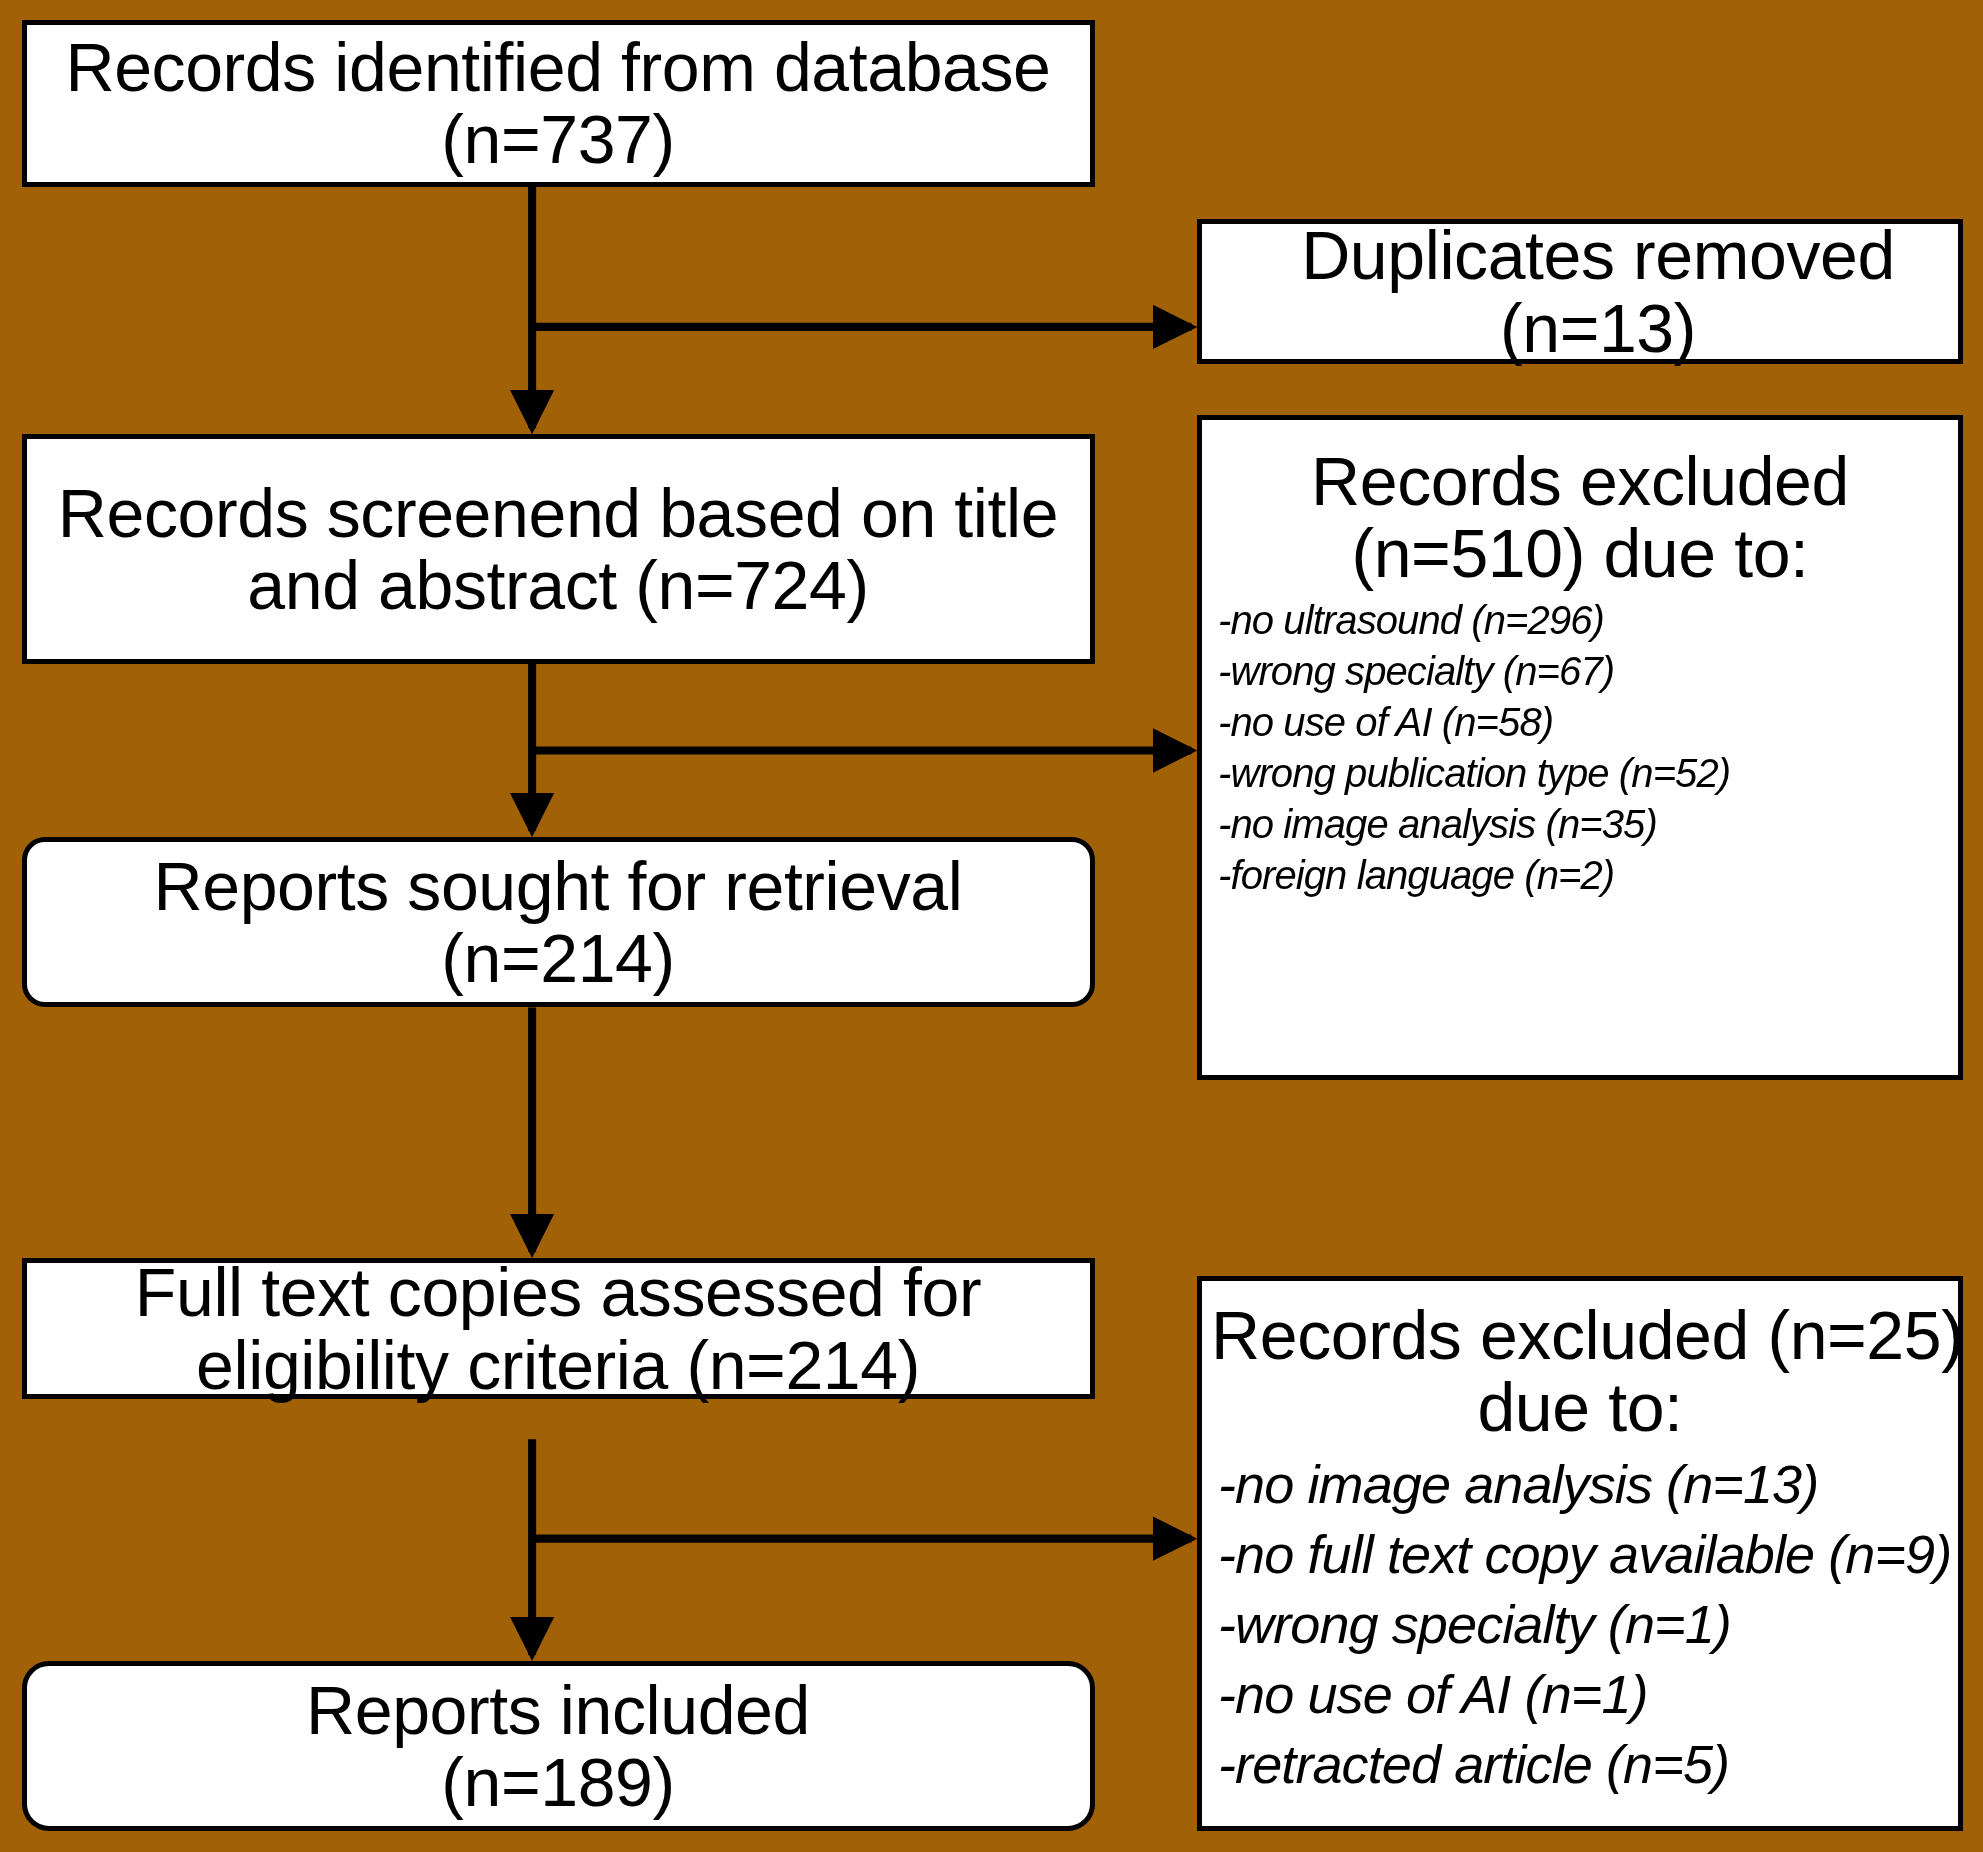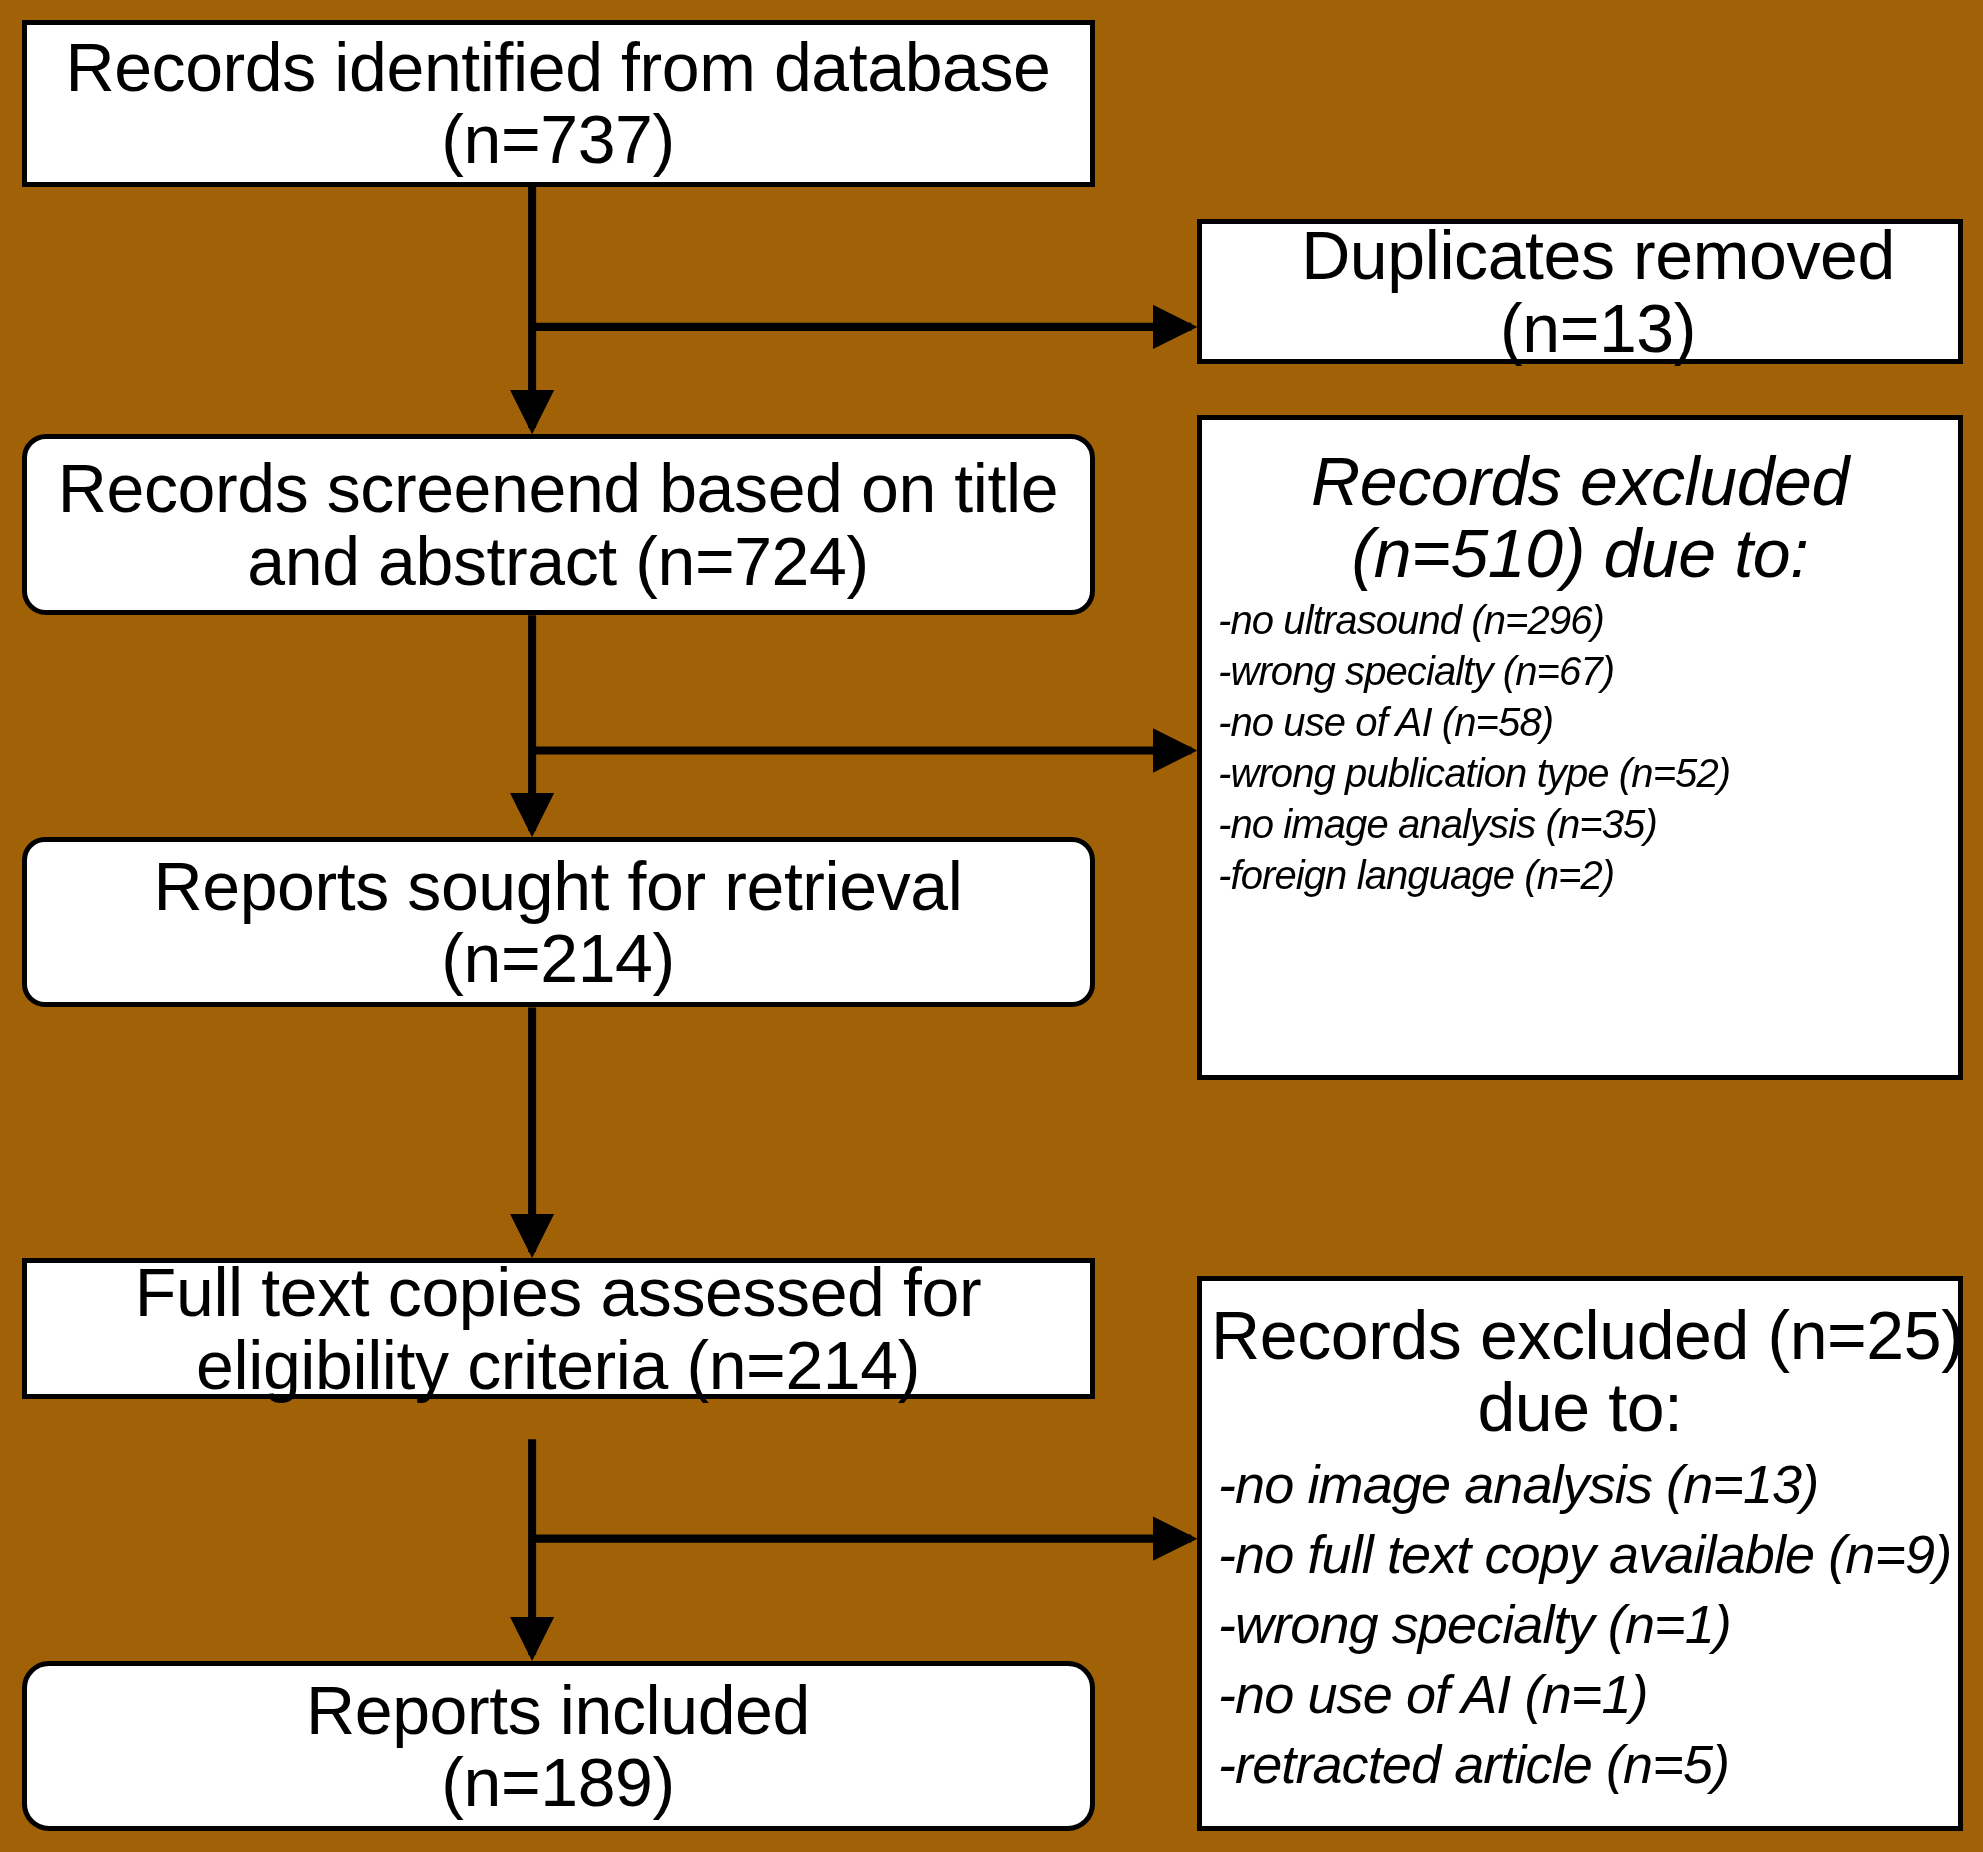--- a/index.html
+++ b/index.html
@@ -45,21 +45,21 @@
     width: 100%;
     white-space: nowrap;
   }
   
   .stage {
     left: 21.5px;
     width: 1073px;
     font-size: 68px;
   }
   #node-identified  { top: 19.7px;   height: 167px; }
-  #node-screened    { top: 434px;  height: 181px; border-radius: 24px; }
+  #node-screened    { top: 434px;  height: 230px; }
   #node-sought      { top: 837px;  height: 170px; border-radius: 23px; }
   #node-fulltext    { top: 1258px; height: 141px; }
   #node-included    { top: 1661px; height: 170px; border-radius: 27px; }
 
   
   .aside {
     left: 1197px;
     width: 766px;
     font-size: 68px;
   }
@@ -75,21 +75,21 @@
   }
   #node-excluded-screen { top: 415px;  height: 665px; }
   #node-excluded-full   { top: 1276px; height: 555px; }
 
   .excl-head {
     text-align: center;
     font-size: 68px;
     line-height: 1.06;
     padding: 3.6px 9px 5.4px 9px;
   }
-  #node-excluded-screen .excl-head { padding-top: 16px; font-style: italic; }
+  #node-excluded-screen .excl-head { padding-top: 16px; }
   #node-excluded-full   .excl-head { padding-top: 9px; }
 
   .excl-list {
     list-style: none;
     margin: 0;
     padding: 0 7.2px 0 16px;
     text-align: left;
   }
   .excl-list li {
     font-style: italic;

